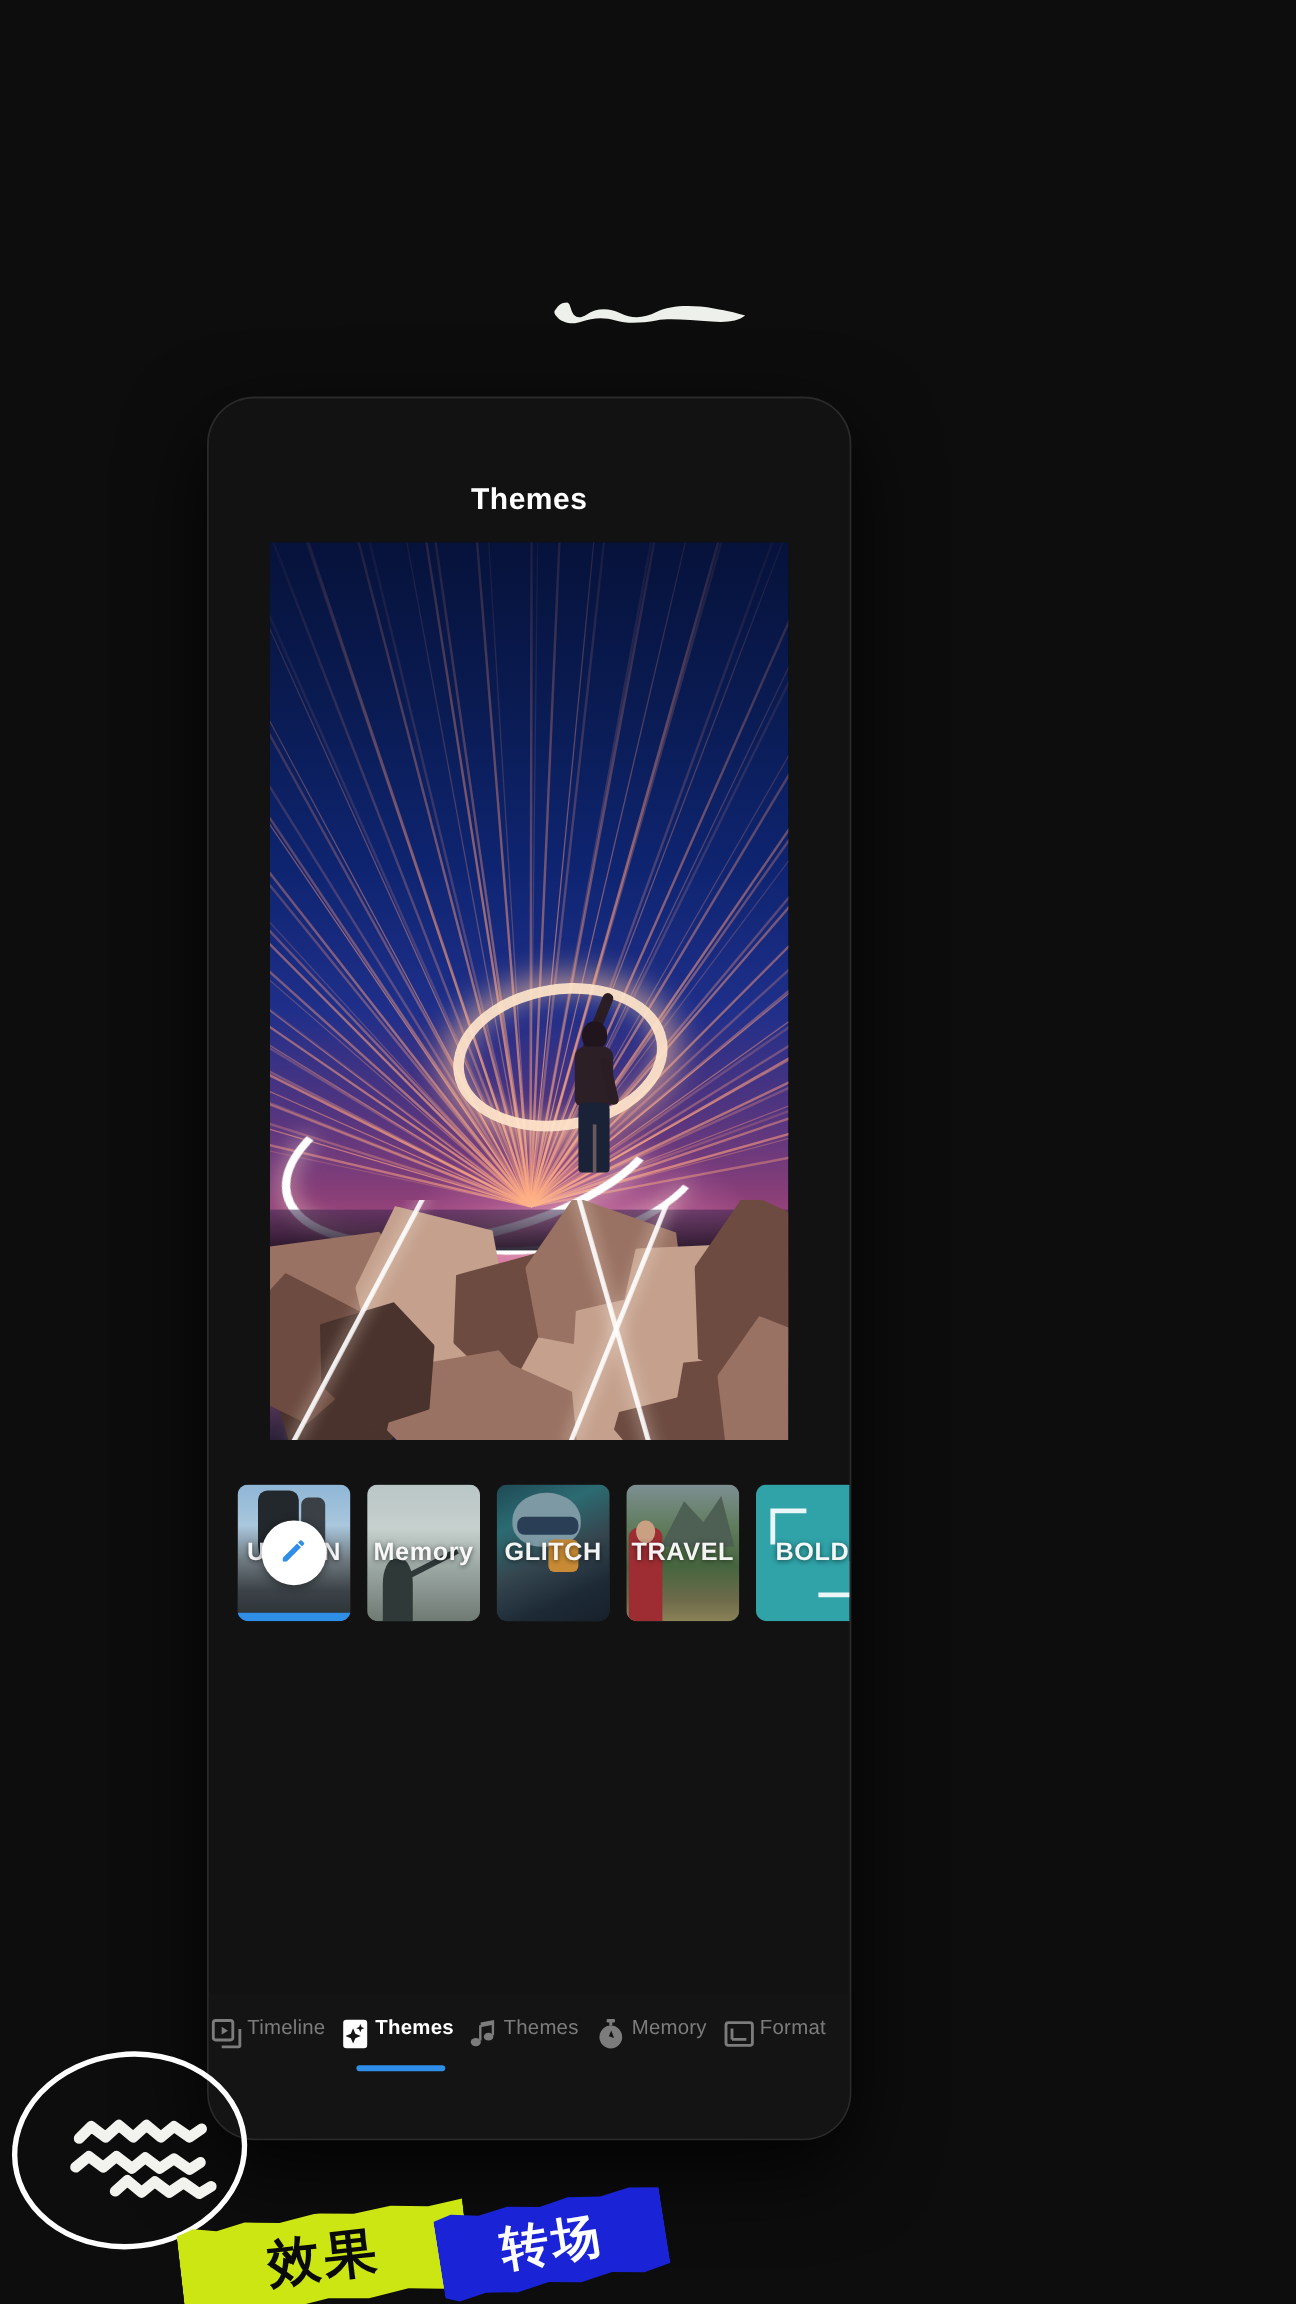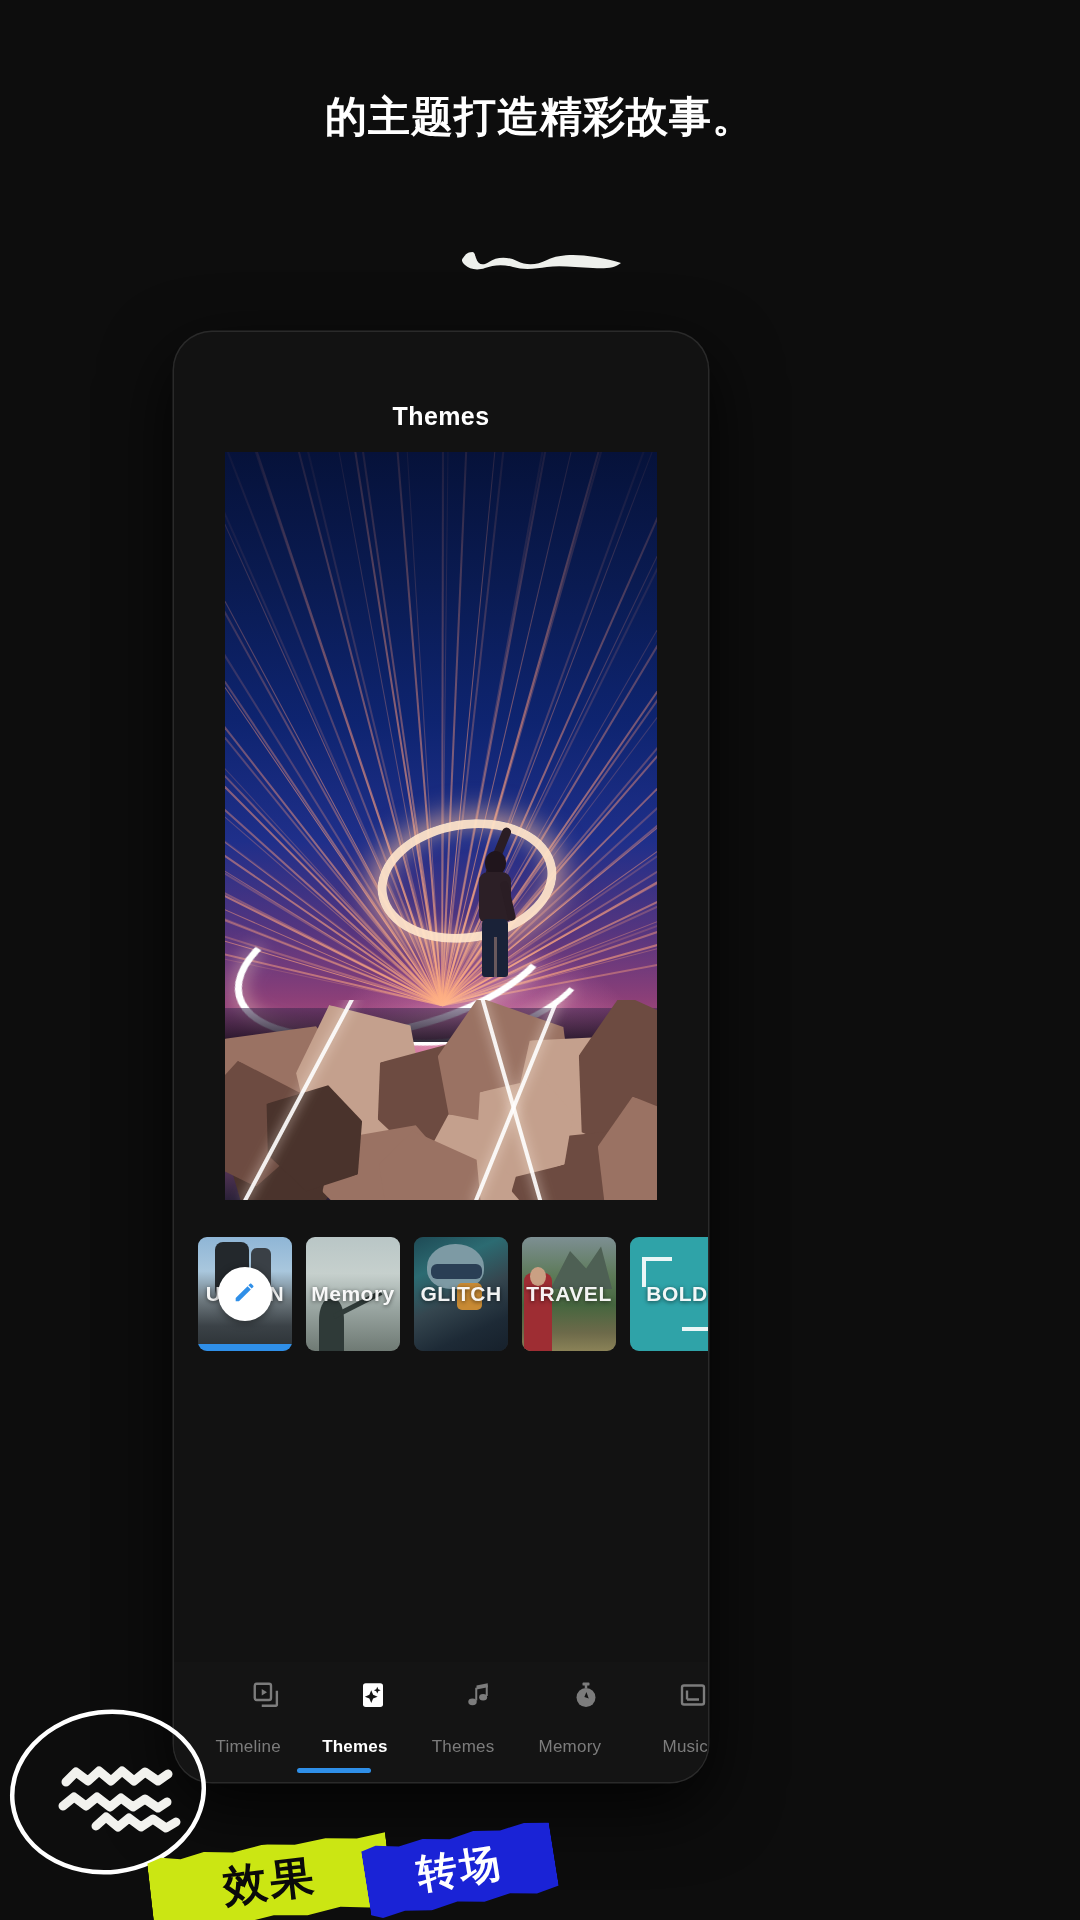--- a/index.html
+++ b/index.html
@@ -172,21 +172,21 @@
   .bk { position:absolute; width:30px; height:30px; border:4px solid rgba(255,255,255,.9); }
   .bk.tl { left:0; top:0; border-right:0; border-bottom:0; }
   .bk.br { right:0; bottom:0; border-left:0; border-top:0; }
 
   
   .navbar {
     position:absolute; left:0; bottom:0; width:100%; height:120px;
     background:#141414; display:flex; align-items:flex-start; padding-top:18px;
   }
   .nav-item {
-    flex:1; display:flex; flex-direction:column; align-items:flex-end; gap:27px;
+    flex:1; display:flex; flex-direction:row; align-items:flex-start; gap:2px;
     position:relative; color:#7c7c7c;
   }
   .nav-item .nav-label { font-size:17px; letter-spacing:.2px; }
   .nav-item.active { color:#ffffff; }
   .nav-item.active .nav-label { font-weight:700; }
   .nav-underline {
     position:absolute; bottom:-16px; left:50%; transform:translateX(-50%);
     width:74px; height:5px; background:#2f8fe8; border-radius:3px;
   }
   .nav-icon { width:30px; height:30px; display:block; }
@@ -211,21 +211,20 @@
     font-size:40px; letter-spacing:3px;
   }
   .badge-green .btxt, .badge-blue .btxt { transform:translateY(-1px); }
 </style>
 </head>
 <body>
 
 <div id="root">
 
   <div class="headline">
-    <span class="l2">的主题打造精彩故事。</span>
   </div>
 
   <svg class="brush-underline" viewBox="0 0 170 40">
     <path d="M8 20 C13 12, 19 13, 21 20 C23 27, 28 28, 34 24 C41 19, 52 18, 62 23 C72 28, 82 27, 92 22 C104 16, 122 16, 140 19 C152 21, 160 23, 166 25 C160 30, 150 31, 138 30 C120 29, 104 27, 92 29 C80 31, 68 32, 58 29 C48 26, 38 27, 30 30 C22 33, 14 31, 10 27 C7 24, 6 22, 8 20 Z" fill="#eef0ec"></path>
     <path d="M14 17 C16 13, 19 13, 20 17 C21 21, 18 22, 15 21 Z" fill="#eef0ec"></path>
   </svg>
 
   <div class="phone">
 
     <div class="phone-title">Themes</div>
@@ -443,21 +442,21 @@
           </span>
           <span class="nav-label">Memory</span>
         </div>
         <div class="nav-item">
           <span>
             <svg class="nav-icon" viewBox="0 0 24 24" fill="none" stroke="currentColor" stroke-width="1.9">
               <rect x="3.2" y="4.4" width="17.6" height="15.2" rx="1.6"></rect>
               <path d="M7.2 8.4v7.2M7.2 15.6h9.6"></path>
             </svg>
           </span>
-          <span class="nav-label">Music</span>
+          <span class="nav-label">Format</span>
         </div>
       </div>
   </div>
 
   <svg class="doodle-circle" viewBox="0 0 216 222">
     <ellipse cx="100" cy="108" rx="96" ry="80" fill="none" stroke="#ffffff" stroke-width="4.5" transform="rotate(-7 100 108)"></ellipse>
     <path d="M58 98 l10 -10 l12 9 l11 -10 l12 10 l11 -10 l12 10 l11 -9 l13 9 l10 -7" fill="none" stroke="#f2f2ee" stroke-width="9" stroke-linecap="round" stroke-linejoin="round"></path>
     <path d="M55 122 l11 -9 l12 9 l11 -9 l13 10 l11 -9 l12 9 l12 -8 l13 9 l9 -6" fill="none" stroke="#f2f2ee" stroke-width="9" stroke-linecap="round" stroke-linejoin="round"></path>
     <path d="M88 142 l10 -9 l12 10 l11 -9 l12 9 l12 -8 l13 9 l10 -6" fill="none" stroke="#f2f2ee" stroke-width="9" stroke-linecap="round" stroke-linejoin="round"></path>
   </svg>

